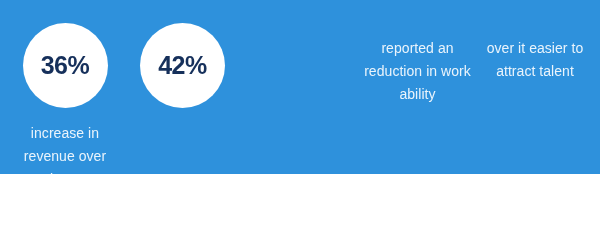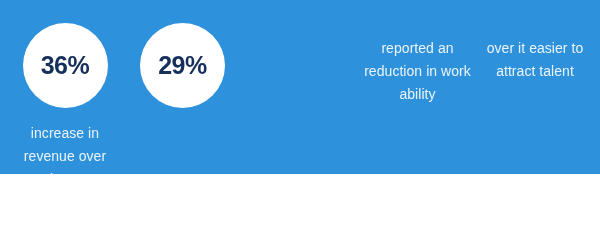--- a/index.html
+++ b/index.html
@@ -69,21 +69,21 @@
 
   <div class="stat-item">
     <div class="stat-circle">
       <span class="stat-value">36%</span>
     </div>
     <div class="stat-caption">increase in revenue over previous year</div>
   </div>
 
   <div class="stat-item">
     <div class="stat-circle">
-      <span class="stat-value">29%</span>
+      <span class="stat-value">42%</span>
     </div>
   </div>
 
   <div class="stat-item">
   </div>
 
   <div class="stat-item">
     <div class="stat-caption">reported an reduction in work ability</div>
   </div>
 

